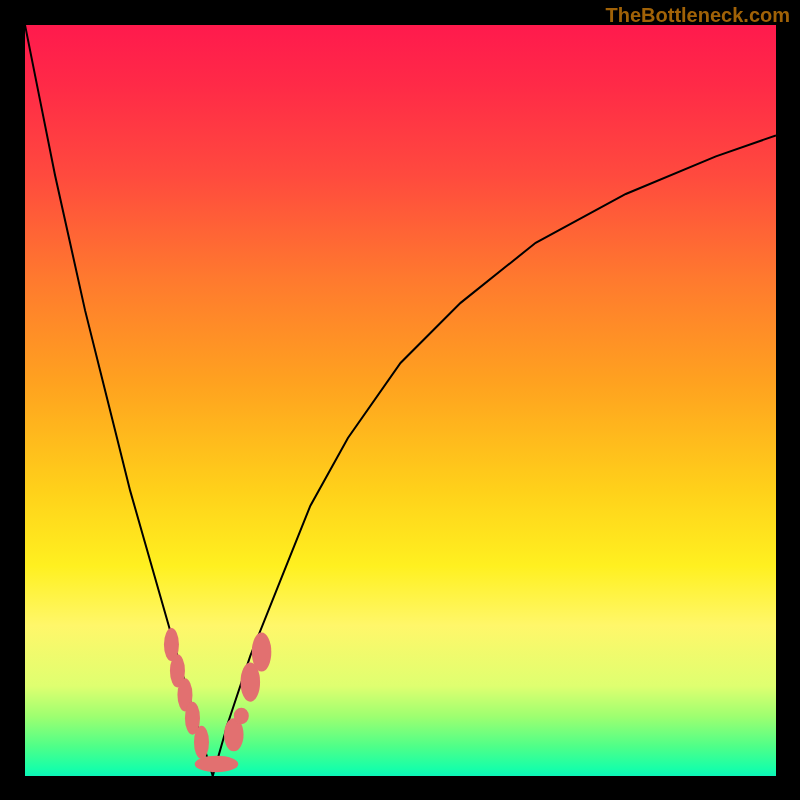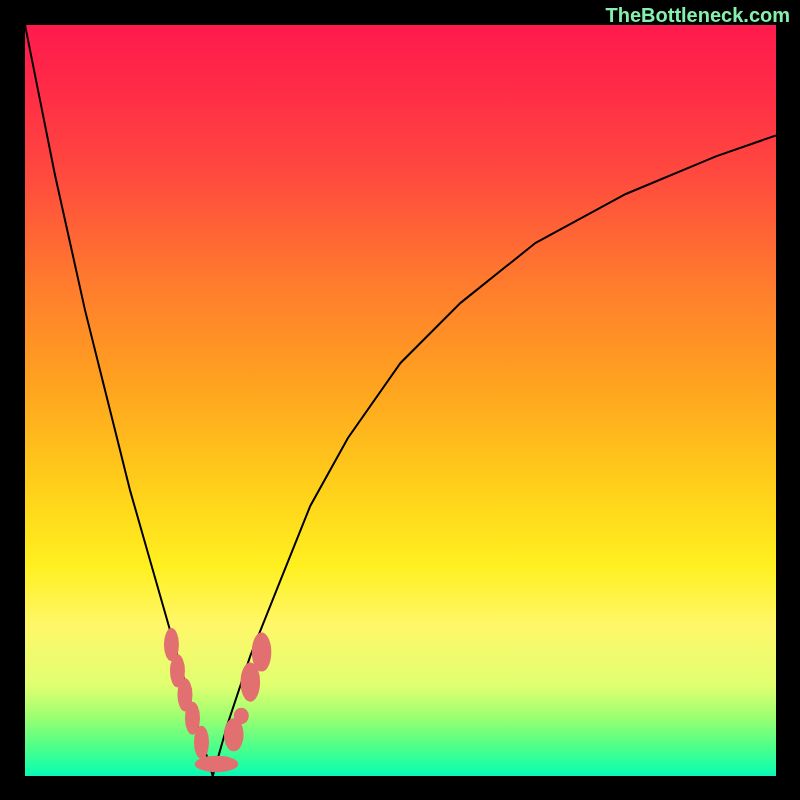--- a/index.html
+++ b/index.html
@@ -8,21 +8,21 @@
     height: 800px;
     background: #000;
     position: relative;
     overflow: hidden;
     font-family: Arial, Helvetica, sans-serif;
   }
   .watermark {
     position: absolute;
     top: 4px;
     right: 10px;
-    color: #86efac;
+    color: #a16207;
     font-size: 20px;
     font-weight: bold;
     z-index: 5;
   }
   .plot {
     position: absolute;
     left: 25px;
     top: 25px;
     width: 751px;
     height: 751px;

